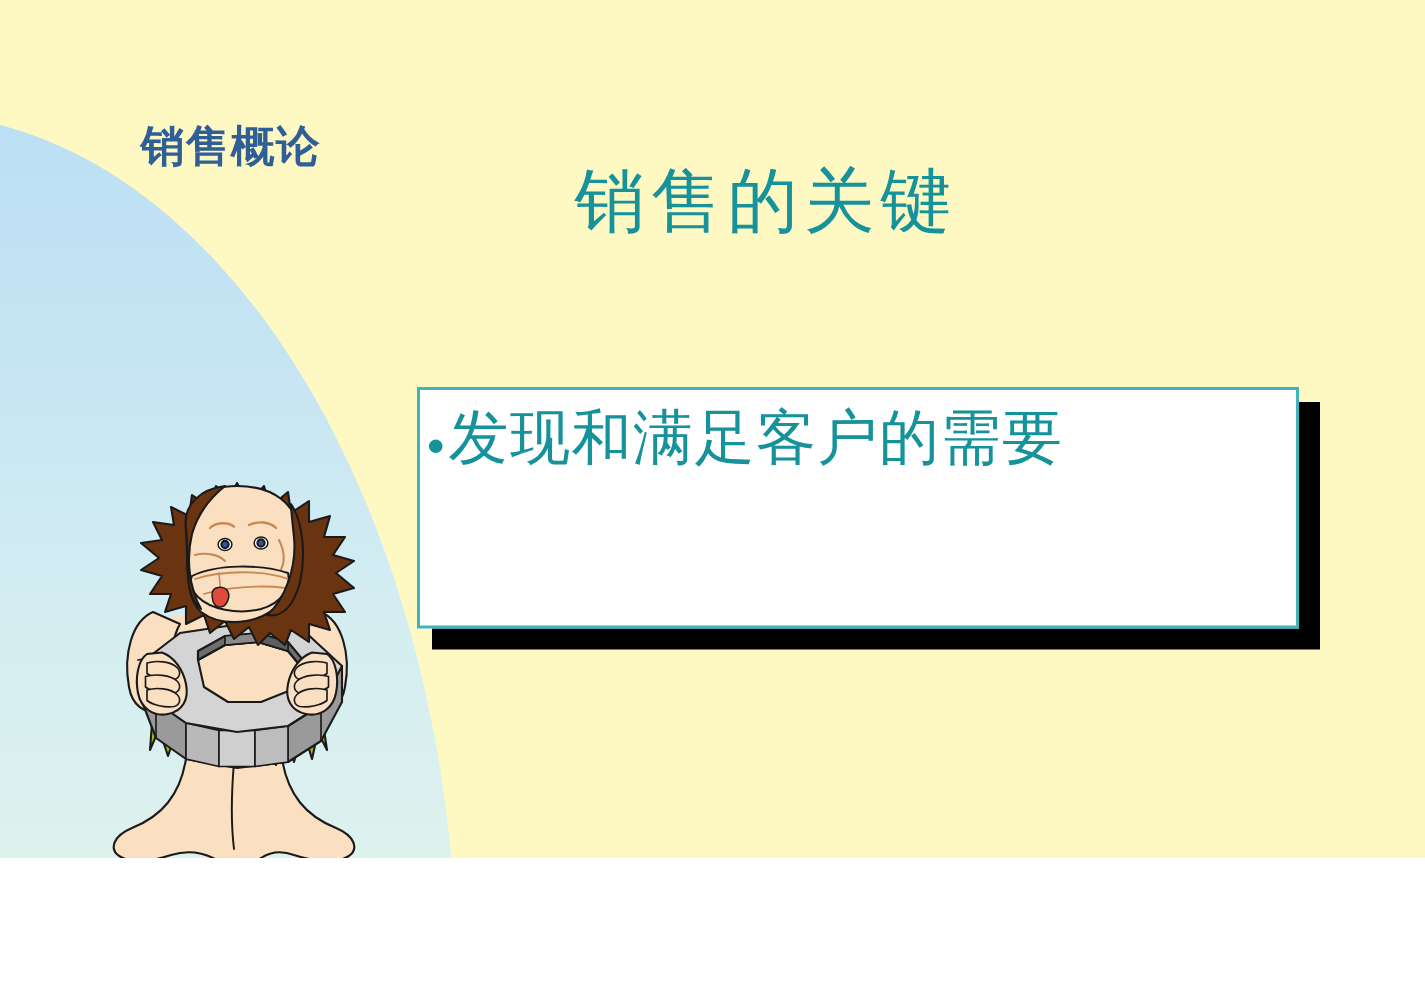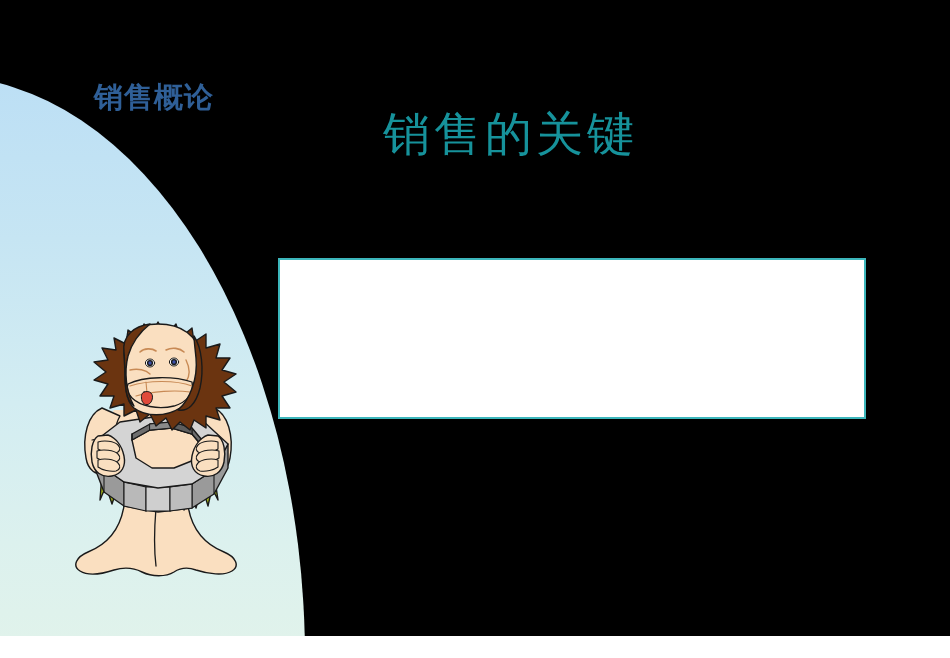--- a/index.html
+++ b/index.html
@@ -3,22 +3,22 @@
 <meta charset="utf-8">
 <style>
   html, body {
     margin: 0;
     padding: 0;
     background: #ffffff;
   }
   .slide {
     position: relative;
     width: 950px;
-    height: 636px;
-    background: #000000;
+    height: 572px;
+    background: #fef9c3;
     overflow: hidden;
     font-family: "Liberation Serif", "DejaVu Serif", serif;
   }
 
   
   .bg-shape {
     position: absolute;
     left: -420px;
     top: 76px;
     width: 725px;
@@ -128,20 +128,24 @@
 
   <div class="kicker">销售概论</div>
 
   <div class="slide-title">销售的关键</div>
 
   <div class="content-box-shadow"></div>
 
   <div class="content-box">
     <div class="bullet-list">
 
+      <div class="bullet-item first">
+        <span class="bullet-dot"></span>
+        <span class="bullet-text">发现和满足客户的需要</span>
+      </div>
 
 
     </div>
   </div>
 
   <div class="caveman">
     <svg viewBox="0 0 216 278" width="216" height="278" xmlns="http://www.w3.org/2000/svg">
       <g stroke="#1a1a1a" stroke-width="1.4" stroke-linejoin="round" stroke-linecap="round">
 
         <g>

